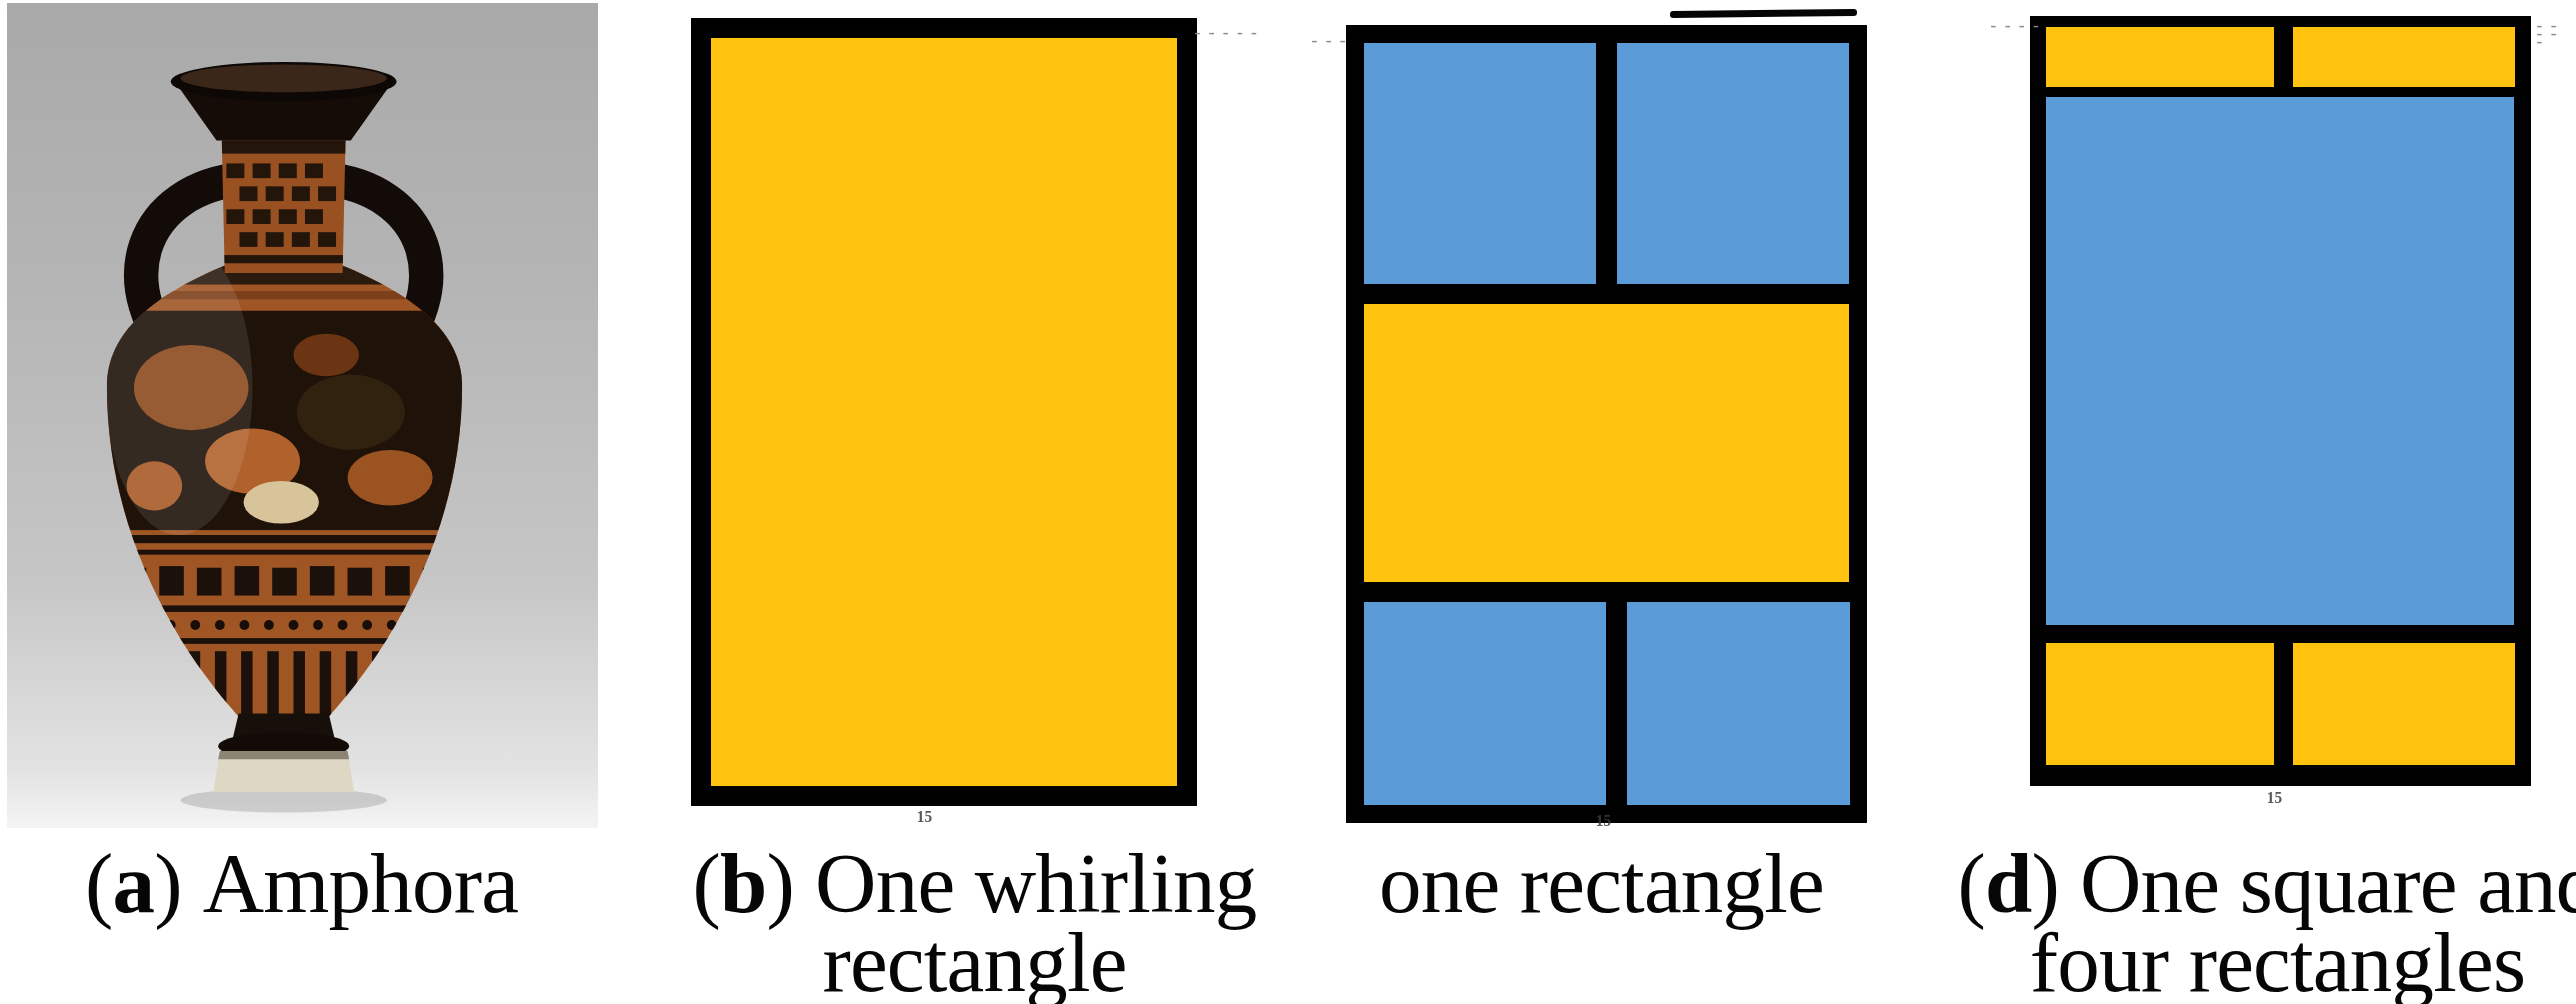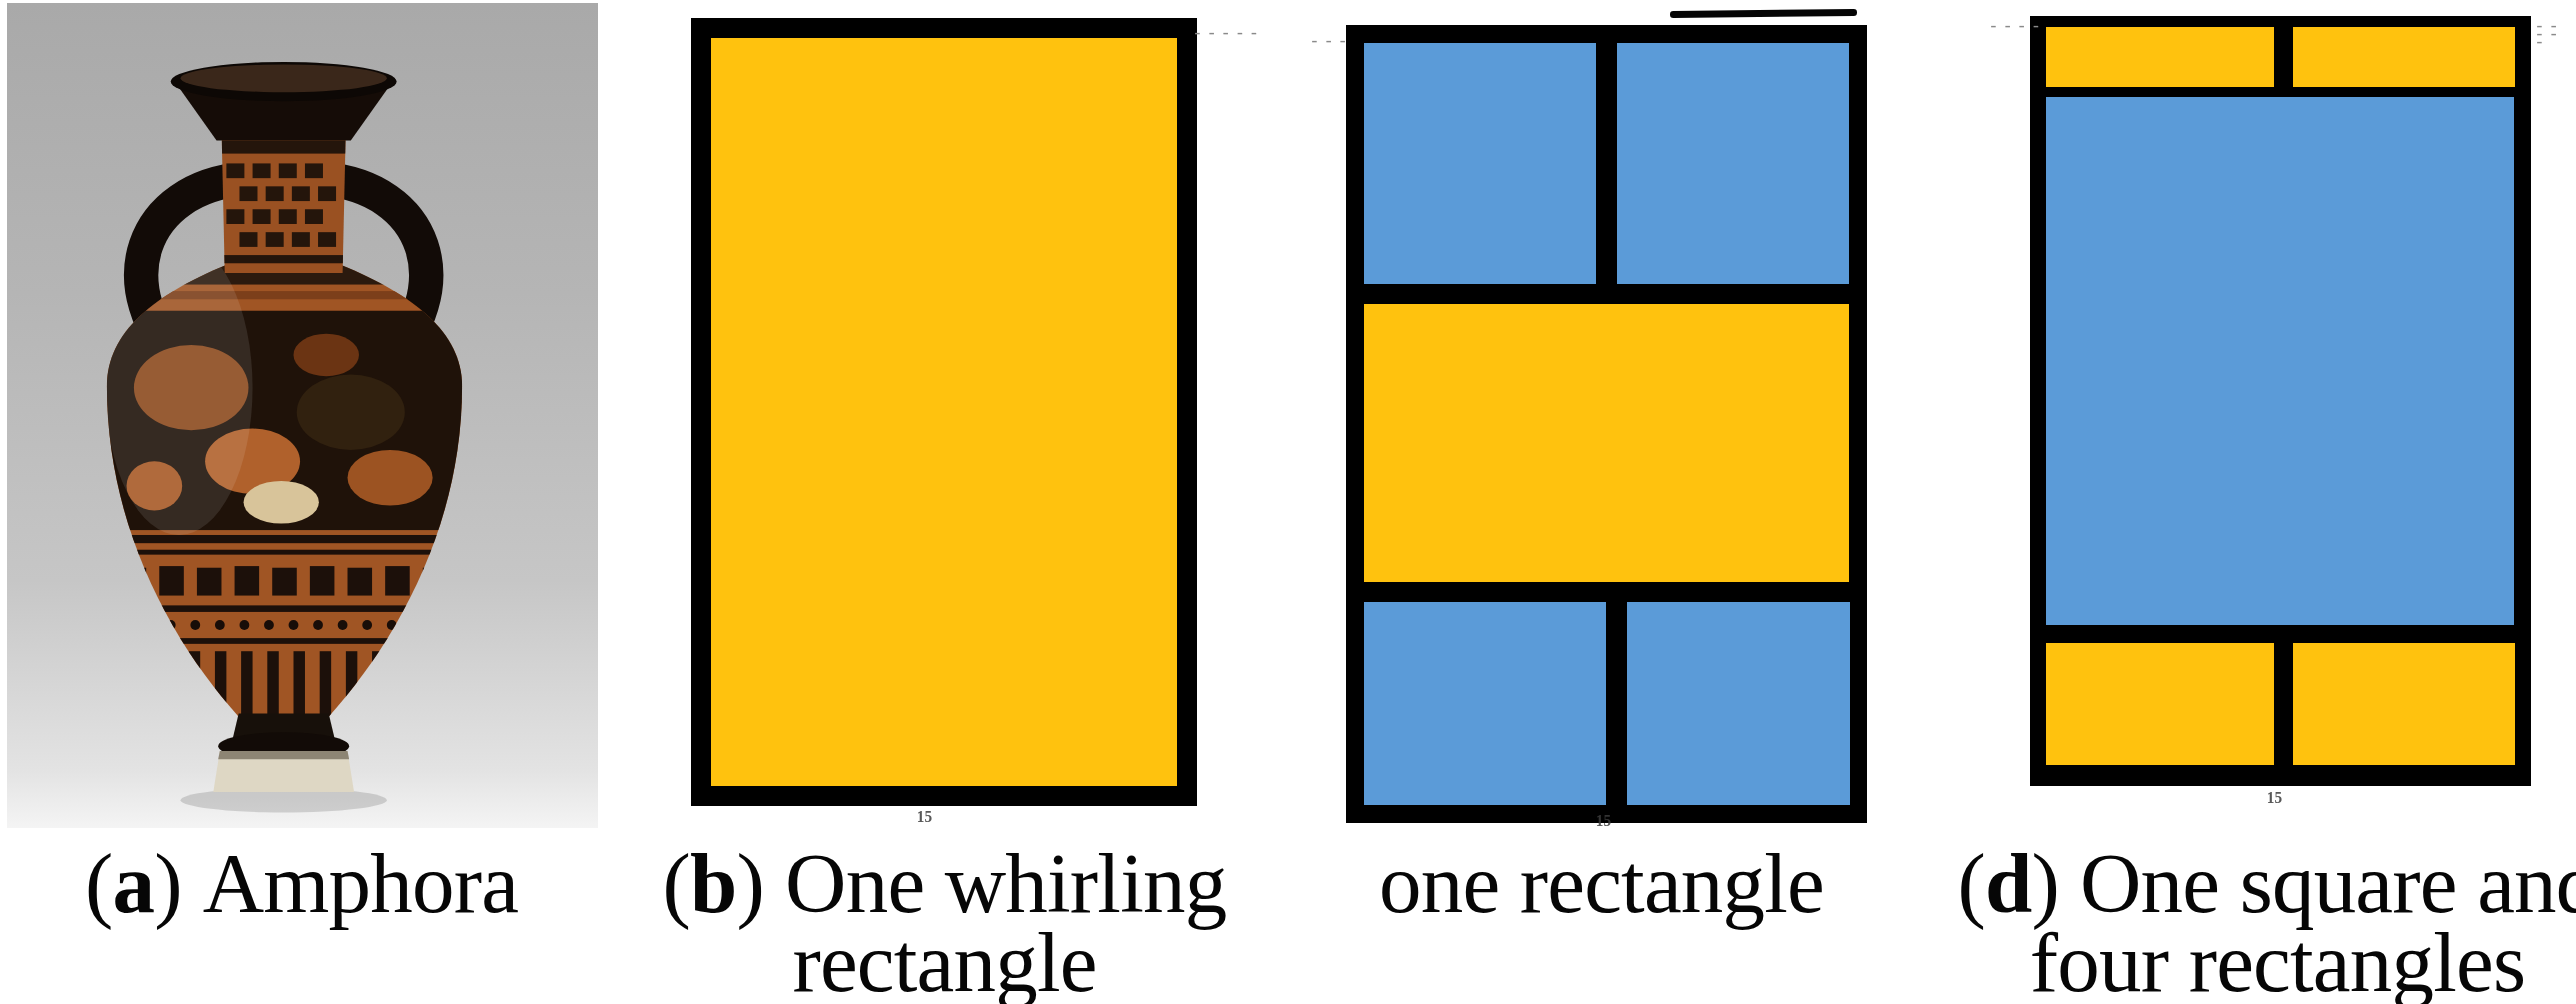--- a/index.html
+++ b/index.html
@@ -47,21 +47,21 @@
             font-size:17px;font-weight:bold;transform:scale(0.9,1);opacity:.85;}
   .smudge{left:1670px;top:9.8px;width:187px;height:7.4px;background:#050505;
           transform:rotate(-0.6deg);border-radius:3.3px;}
 
   
   .caption{top:844px;width:671px;text-align:center;
            font-size:85px;line-height:79px;color:#060606;letter-spacing:-0.8px;}
   .caption .letter{font-weight:700;}
   .caption .first-word{margin-left:21px;text-align:center;}
   .cap-a{left:-34px;}
-  .cap-b{left:609px;}
+  .cap-b{left:639px;}
   .cap-c{left:1266px;}
   .cap-d{left:1942px;}
 </style>
 </head>
 <body>
 
 <div class="abs photo">
   <svg viewBox="0 0 722 1008">
     <defs>
       <clipPath id="bodyClip">

